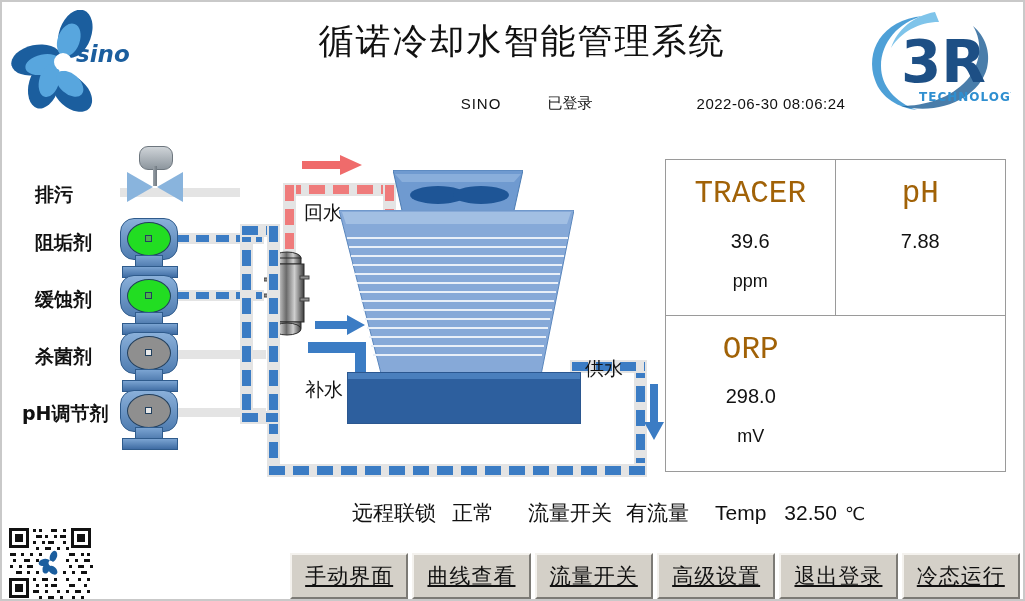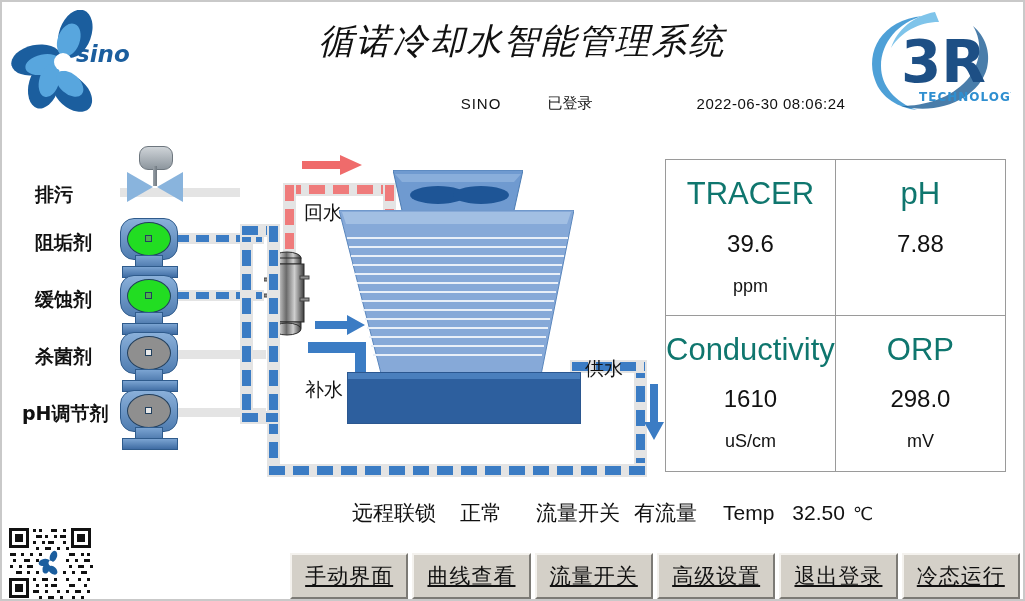--- a/index.html
+++ b/index.html
@@ -17,21 +17,20 @@
   }
 
   
   .sino-logo{position:absolute;left:8px;top:8px;width:130px;height:105px;}
 
   .title{
     position:absolute;left:300px;top:16px;width:440px;
     text-align:center;font-size:35px;letter-spacing:2px;
     color:#111;font-family:"DejaVu Sans",sans-serif;font-weight:400;
     white-space:nowrap;
-    font-style:italic;
   }
   .subbar{position:absolute;left:440px;top:90px;width:480px;height:22px;
     display:flex;align-items:center;font-size:15px;color:#111;}
   .subbar .u{width:78px;text-align:center;letter-spacing:1px;}
   .subbar .s{width:100px;text-align:center;}
   .subbar .d{flex:1;text-align:center;letter-spacing:0.5px;white-space:nowrap;}
 
   .logo3r{position:absolute;right:12px;top:4px;width:150px;height:112px;}
 
   
@@ -121,33 +120,33 @@
   .panel{
     position:absolute;left:663px;top:157px;width:341px;height:313px;
     border:1px solid #9a9a9a;box-sizing:border-box;
     display:grid;grid-template-columns:1fr 1fr;grid-template-rows:1fr 1fr;
     background:#fff;
   }
   .cell{position:relative;box-sizing:border-box;display:flex;flex-direction:column;
     align-items:center;padding-top:16px;}
   .cell.b-r{border-right:1px solid #9a9a9a;}
   .cell.b-b{border-bottom:1px solid #9a9a9a;}
-  .cell .nm{font-size:31px;color:#0f766e;line-height:1.15;font-family:Liberation Sans, sans-serif;}
-  .cell .vl{font-size:24px;color:#111;margin-top:18px;}
+  .cell .nm{font-size:31px;color:#a16207;line-height:1.15;font-family:Liberation Mono, monospace;}
+  .cell .vl{font-size:20px;color:#111;margin-top:18px;}
   .cell .un{font-size:18px;color:#111;margin-top:18px;}
 
   
   .statusrow{
     position:absolute;left:350px;top:494px;width:670px;height:34px;
     display:flex;align-items:center;font-size:21px;color:#111;
     font-family:"DejaVu Sans",sans-serif;
     text-align:right;
   }
   .statusrow .k{margin-right:16px;white-space:nowrap;}
-  .statusrow .v{margin-right:34px;white-space:nowrap;margin-left:8px;}
+  .statusrow .v{margin-right:34px;white-space:nowrap;}
   .statusrow .k2{margin-right:14px;white-space:nowrap;}
   .statusrow .v2{margin-right:26px;white-space:nowrap;}
   .statusrow .tl{margin-right:18px;white-space:nowrap;font-family:"Liberation Sans",sans-serif;}
   .statusrow .tv{white-space:nowrap;font-family:"Liberation Sans",sans-serif;}
   .statusrow .tu{margin-left:8px;white-space:nowrap;font-size:18px;}
 
   
   .btnbar{
     position:absolute;left:288px;top:551px;width:730px;height:46px;
     display:flex;
@@ -347,25 +346,20 @@
   <div class="panel">
     <div class="cell b-r b-b">
       <div class="nm">TRACER</div>
       <div class="vl">39.6</div>
       <div class="un">ppm</div>
     </div>
     <div class="cell b-b">
       <div class="nm">pH</div>
       <div class="vl">7.88</div>
       <div class="un"></div>
-    </div>
-    <div class="cell b-r">
-      <div class="nm">Conductivity</div>
-      <div class="vl">1610</div>
-      <div class="un">uS/cm</div>
     </div>
     <div class="cell">
       <div class="nm">ORP</div>
       <div class="vl">298.0</div>
       <div class="un">mV</div>
     </div>
   </div>
 
   <div class="statusrow">
     <span class="k">远程联锁</span>

